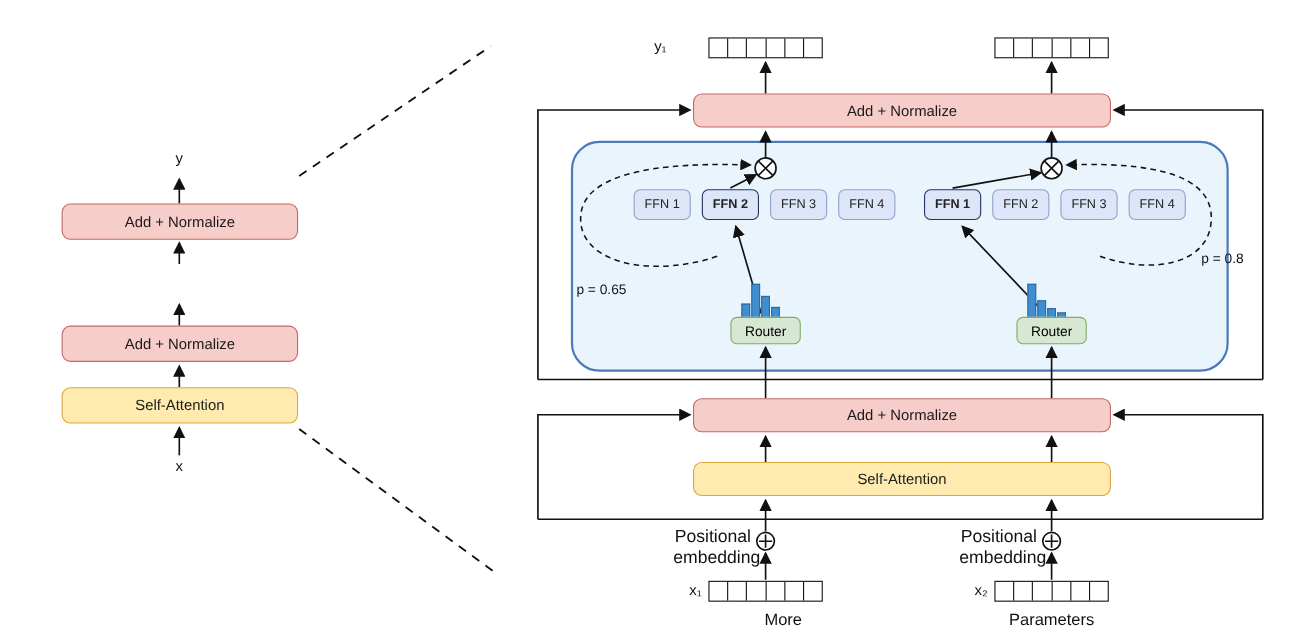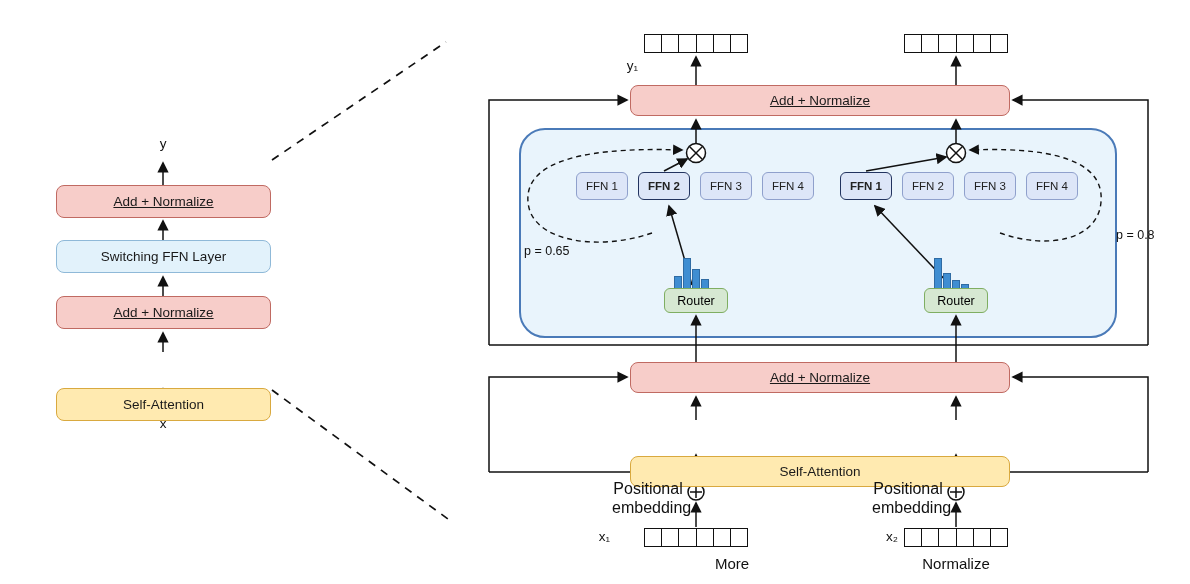--- a/index.html
+++ b/index.html
@@ -1,21 +1,21 @@
 <!DOCTYPE html>
 <html style="--add_normalize: #f7cdc9; --self_attention: #ffeab0; --switch_layer: #e2f2fb; --moe_container: #e9f4fc; --moe_border: #4a7ab8; --ffn: #dde6f8; --router: #d6e8d2; --histogram: #3f8ed2;"><head>
 <meta charset="utf-8">
 <style>
   html,body{margin:0;padding:0;background:#fff;font-family:"Liberation Sans",sans-serif;}
   .canvas{position:relative;width:1190px;height:584px;background:#fff;overflow:hidden;}
   svg.wires{position:absolute;left:0;top:0;z-index:2;}
   .box{position:absolute;box-sizing:border-box;display:flex;align-items:center;justify-content:center;
        border-radius:8px;font-size:13.5px;color:#1a1a1a;z-index:3;}
-  .norm{background:var(--add_normalize);border:1.4px solid #c06a62;text-decoration:underline;}
-  .attn{background:var(--self_attention);border:1.4px solid #d9a93f;margin-top:36px;}
+  .norm{background:var(--add_normalize);border:1.4px solid #c06a62;}
+  .attn{background:var(--self_attention);border:1.4px solid #d9a93f;}
   .ffnlayer{background:var(--switch_layer);border:1.4px solid #8fb9d8;}
   .moe{position:absolute;left:519px;top:128px;width:598px;height:210px;box-sizing:border-box;
        background:var(--moe_container);border:2.6px solid var(--moe_border);border-radius:26px;z-index:1;}
   .ffn-group{position:absolute;top:172px;display:flex;gap:10px;z-index:3;}
   .ffn-box{width:52px;height:28px;box-sizing:border-box;display:flex;align-items:center;justify-content:center;
        background:var(--ffn);border:1.3px solid #8fa0cc;border-radius:6px;font-size:11.5px;color:#222;}
   .ffn-box.selected{border:1.9px solid #22335f;font-weight:bold;}
   .router{position:absolute;top:288px;width:64px;height:25px;box-sizing:border-box;display:flex;align-items:center;justify-content:center;
        background:var(--router);border:1.4px solid #7fae62;border-radius:6px;font-size:12.5px;z-index:3;}
   .bars{position:absolute;top:256px;height:32px;display:flex;align-items:flex-end;gap:1px;z-index:3;}
@@ -114,26 +114,25 @@
     </g>
     <g stroke="#111" stroke-width="1.5">
       <circle cx="956" cy="492" r="8" fill="#fff"></circle>
       <line x1="956" y1="486" x2="956" y2="498"></line>
       <line x1="950" y1="492" x2="962" y2="492"></line>
     </g>
   </svg>
 
   <div class="lbl center" style="left:150px;top:136px;width:26px;">y</div>
   <div class="box norm" style="left:56px;top:185px;width:215px;height:33px;">Add + Normalize</div>
-  <div class="box ffnlayer" style="left:56px;top:240px;width:215px;height:33px;">Switching FFN Layer</div>
   <div class="box norm" style="left:56px;top:296px;width:215px;height:33px;">Add + Normalize</div>
   <div class="box attn" style="left:56px;top:352px;width:215px;height:33px;">Self-Attention</div>
   <div class="lbl center" style="left:150px;top:416px;width:26px;">x</div>
 
-  <div class="lbl right" style="left:604px;top:34px;width:34px;margin-top:24px;">y₁</div>
+  <div class="lbl right" style="left:572px;top:34px;width:34px;">y₁</div>
   <div class="cells" style="left:644px;top:34px;">
       <span></span>
       <span></span>
       <span></span>
       <span></span>
       <span></span>
       <span></span>
     </div>
   <div class="lbl right" style="left:902px;top:34px;width:34px;">y₂</div>
   <div class="cells" style="left:904px;top:34px;">
@@ -155,22 +154,22 @@
       <div class="ffn-box">FFN 3</div>
       <div class="ffn-box">FFN 4</div>
     </div>
   <div class="ffn-group" style="left:840px;">
       <div class="ffn-box selected">FFN 1</div>
       <div class="ffn-box">FFN 2</div>
       <div class="ffn-box">FFN 3</div>
       <div class="ffn-box">FFN 4</div>
     </div>
 
-  <div class="plabel" style="left:524px;top:244px;width:66px;">p = 0.65</div>
-  <div class="plabel" style="left:1072px;top:228px;width:60px;padding-left:44px;">p = 0.8</div>
+  <div class="plabel" style="left:524px;top:256px;width:66px;">p = 0.65</div>
+  <div class="plabel" style="left:1048px;top:228px;width:60px;padding-left:44px;">p = 0.8</div>
 
   <div class="bars" style="left:674px;">
       <div style="height: 12px;"></div>
       <div style="height: 30px;"></div>
       <div style="height: 19px;"></div>
       <div style="height: 9px;"></div>
     </div>
   <div class="bars" style="left:934px;">
       <div style="height: 30px;"></div>
       <div style="height: 15px;"></div>
@@ -180,35 +179,35 @@
 
   <div class="router" style="left:664px;">Router</div>
   <div class="router" style="left:924px;">Router</div>
 
   <div class="box norm" style="left:630px;top:362px;width:380px;height:31px;">Add + Normalize</div>
   <div class="box attn" style="left:630px;top:420px;width:380px;height:31px;">Self-Attention</div>
 
   <div class="posemb" style="left:612px;top:479px;">Positional embedding</div>
   <div class="posemb" style="left:872px;top:479px;">Positional embedding</div>
 
-  <div class="lbl right" style="left:576px;top:529px;width:34px;">x₁</div>
+  <div class="lbl right" style="left:604px;top:529px;width:34px;">x₁</div>
   <div class="cells" style="left:644px;top:528px;">
       <span></span>
       <span></span>
       <span></span>
       <span></span>
       <span></span>
       <span></span>
     </div>
   <div class="lbl right" style="left:864px;top:529px;width:34px;">x₂</div>
   <div class="cells" style="left:904px;top:528px;">
       <span></span>
       <span></span>
       <span></span>
       <span></span>
       <span></span>
       <span></span>
     </div>
 
-  <div class="caption" style="left:660px;top:555px;width:144px;">More</div>
-  <div class="caption" style="left:884px;top:555px;width:144px;">Normalize</div>
+  <div class="caption" style="left:640px;top:555px;width:144px;">More</div>
+  <div class="caption" style="left:884px;top:555px;width:144px;">Parameters</div>
 
 </div>
 
 </body></html>

